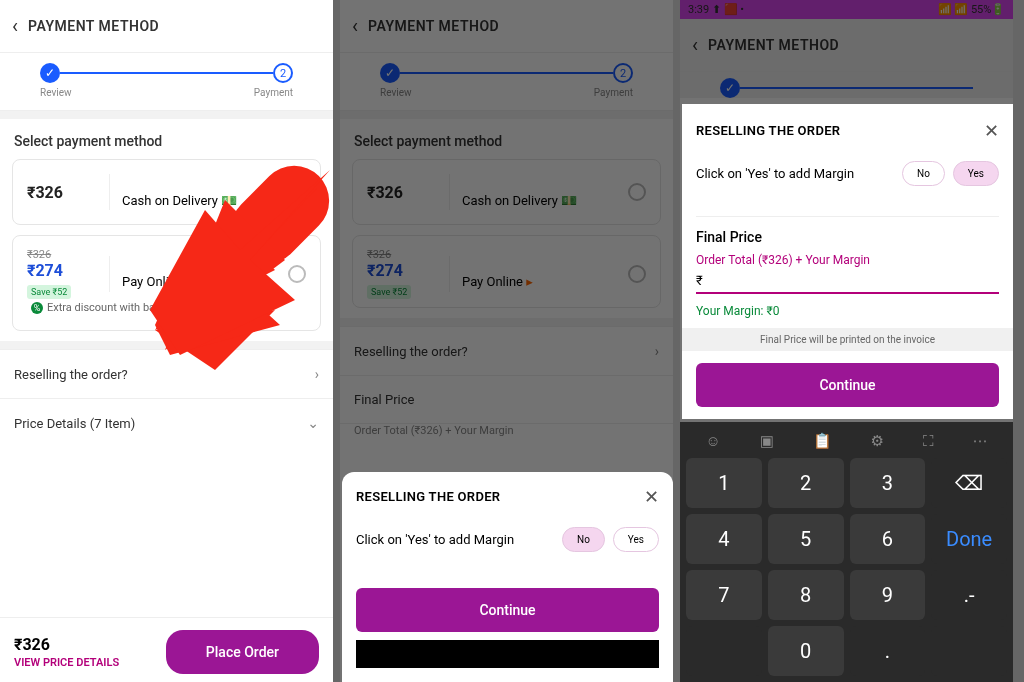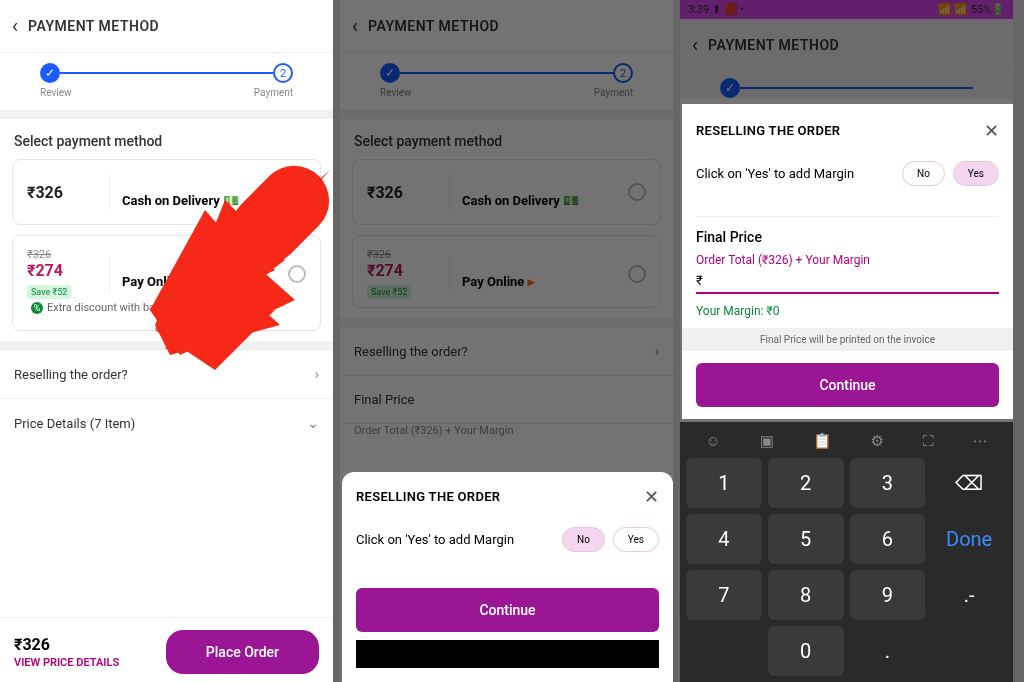--- a/index.html
+++ b/index.html
@@ -15,24 +15,24 @@
 .dot{width:20px;height:20px;border-radius:50%;background:#1a5cff;display:flex;align-items:center;justify-content:center;}
 .dot.open{background:#fff;border:2px solid #1a5cff;color:#1a5cff;font-size:11px;}
 .check{color:#fff;font-size:12px;}
 .line{flex:1;height:2px;background:#1a5cff;}
 .steplabels{display:flex;justify-content:space-between;font-size:10px;color:#888;margin-top:4px;}
 .gray{background:#f2f2f2;height:8px;}
 .sectitle{font-size:14px;font-weight:500;color:#333;padding:14px 14px 10px;}
 .paycard{margin:0 12px 10px;border:1px solid #e5e5e5;border-radius:8px;padding:14px;display:flex;align-items:center;}
 .pprice{font-size:16px;font-weight:700;color:#222;width:70px;}
 .pdiv{width:1px;height:36px;background:#eee;margin:0 12px;}
-.plabel{font-size:13px;font-weight:700;flex:1;margin-top:16px;}
+.plabel{font-size:13px;font-weight:400;flex:1;margin-top:16px;}
 .radio{width:18px;height:18px;border:2px solid #bbb;border-radius:50%;}
 .strike{text-decoration:line-through;font-size:11px;color:#888;}
-.green{color:#be185d;font-weight:700;font-size:16px;}
+.green{color:#1d4ed8;font-weight:700;font-size:16px;}
 .save{background:#d4f5de;color:#0a8a3a;font-size:9px;padding:2px 4px;border-radius:3px;display:inline-block;margin-top:2px;}
 .bankline{font-size:11px;color:#666;padding:2px 0 8px 4px;}
 .bankdot{display:inline-block;width:12px;height:12px;background:#0a8a3a;border-radius:50%;color:#fff;font-size:9px;text-align:center;line-height:12px;margin-right:4px;}
 .row{padding:16px 14px;border-top:1px solid #eee;display:flex;justify-content:space-between;align-items:center;font-size:13px;color:#333;}
 .chev{color:#888;font-size:14px;}
 .footer{margin-top:auto;border-top:1px solid #eee;padding:12px 14px 8px;display:flex;align-items:center;justify-content:space-between;}
 .fprice{font-size:16px;font-weight:700;}
 .flink{font-size:11px;color:#b3007a;font-weight:600;margin-top:2px;}
 .bigbtn{background:#9b1695;color:#fff;border:none;border-radius:17px;padding:14px 40px;font-size:14px;font-weight:500;}
 .arrow{position:absolute;top:150px;left:145px;z-index:20;}

